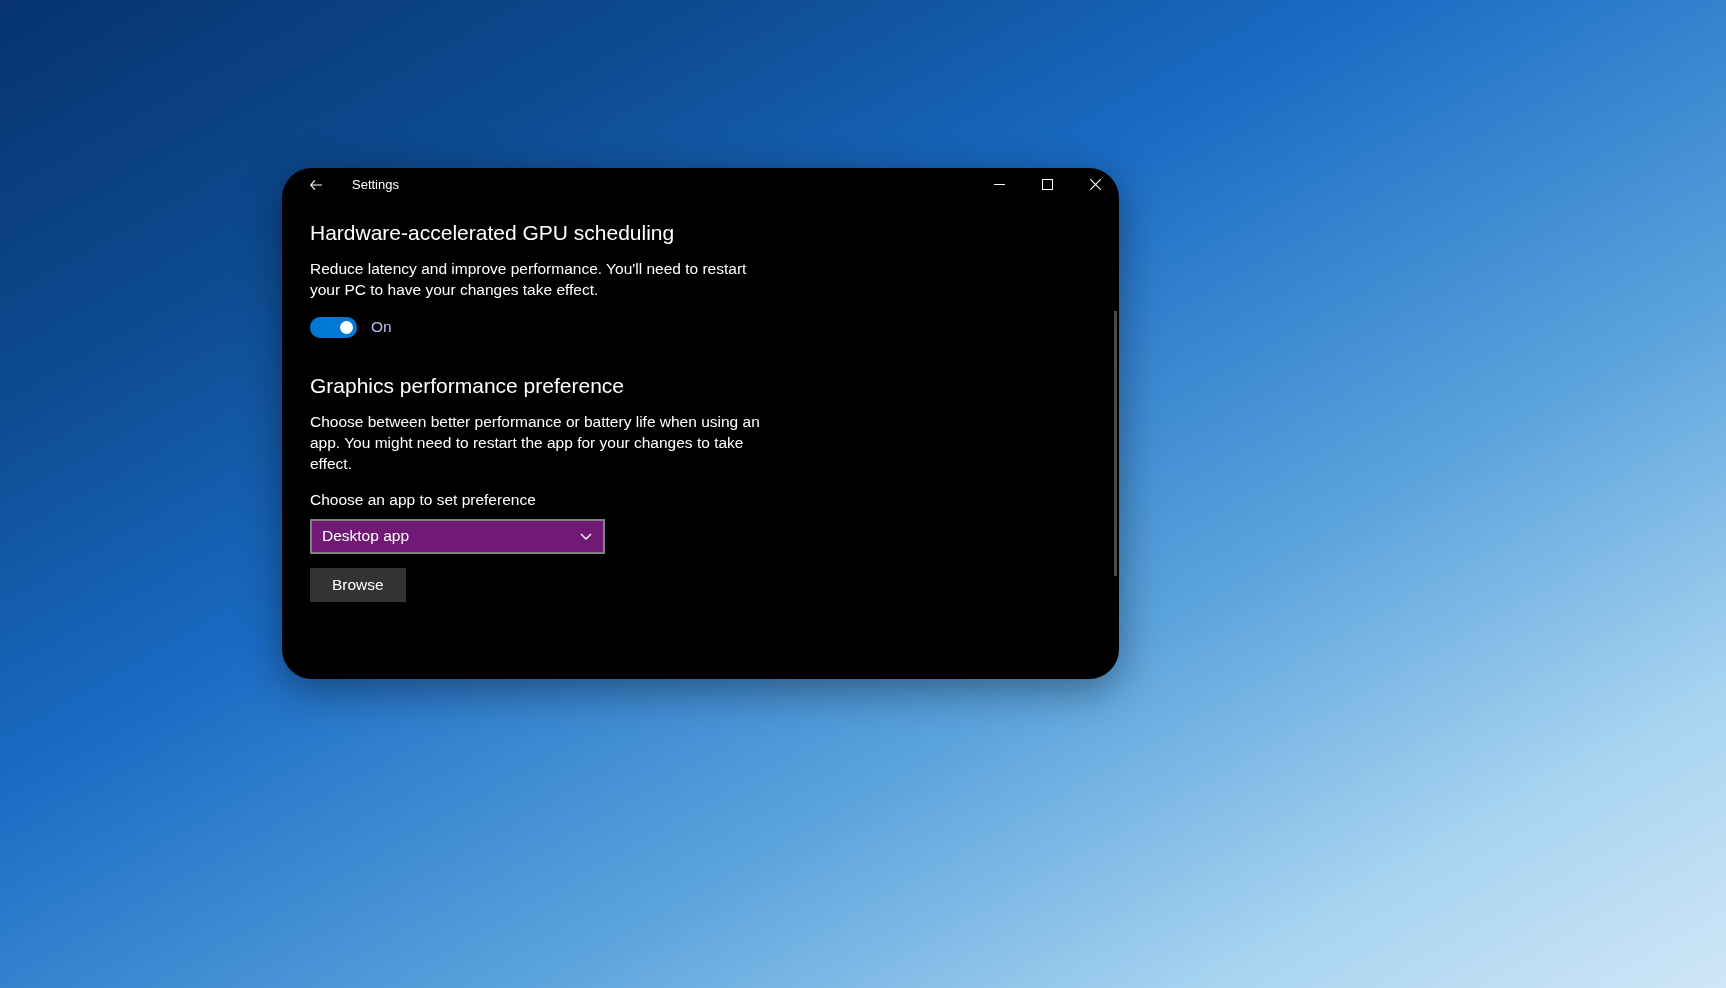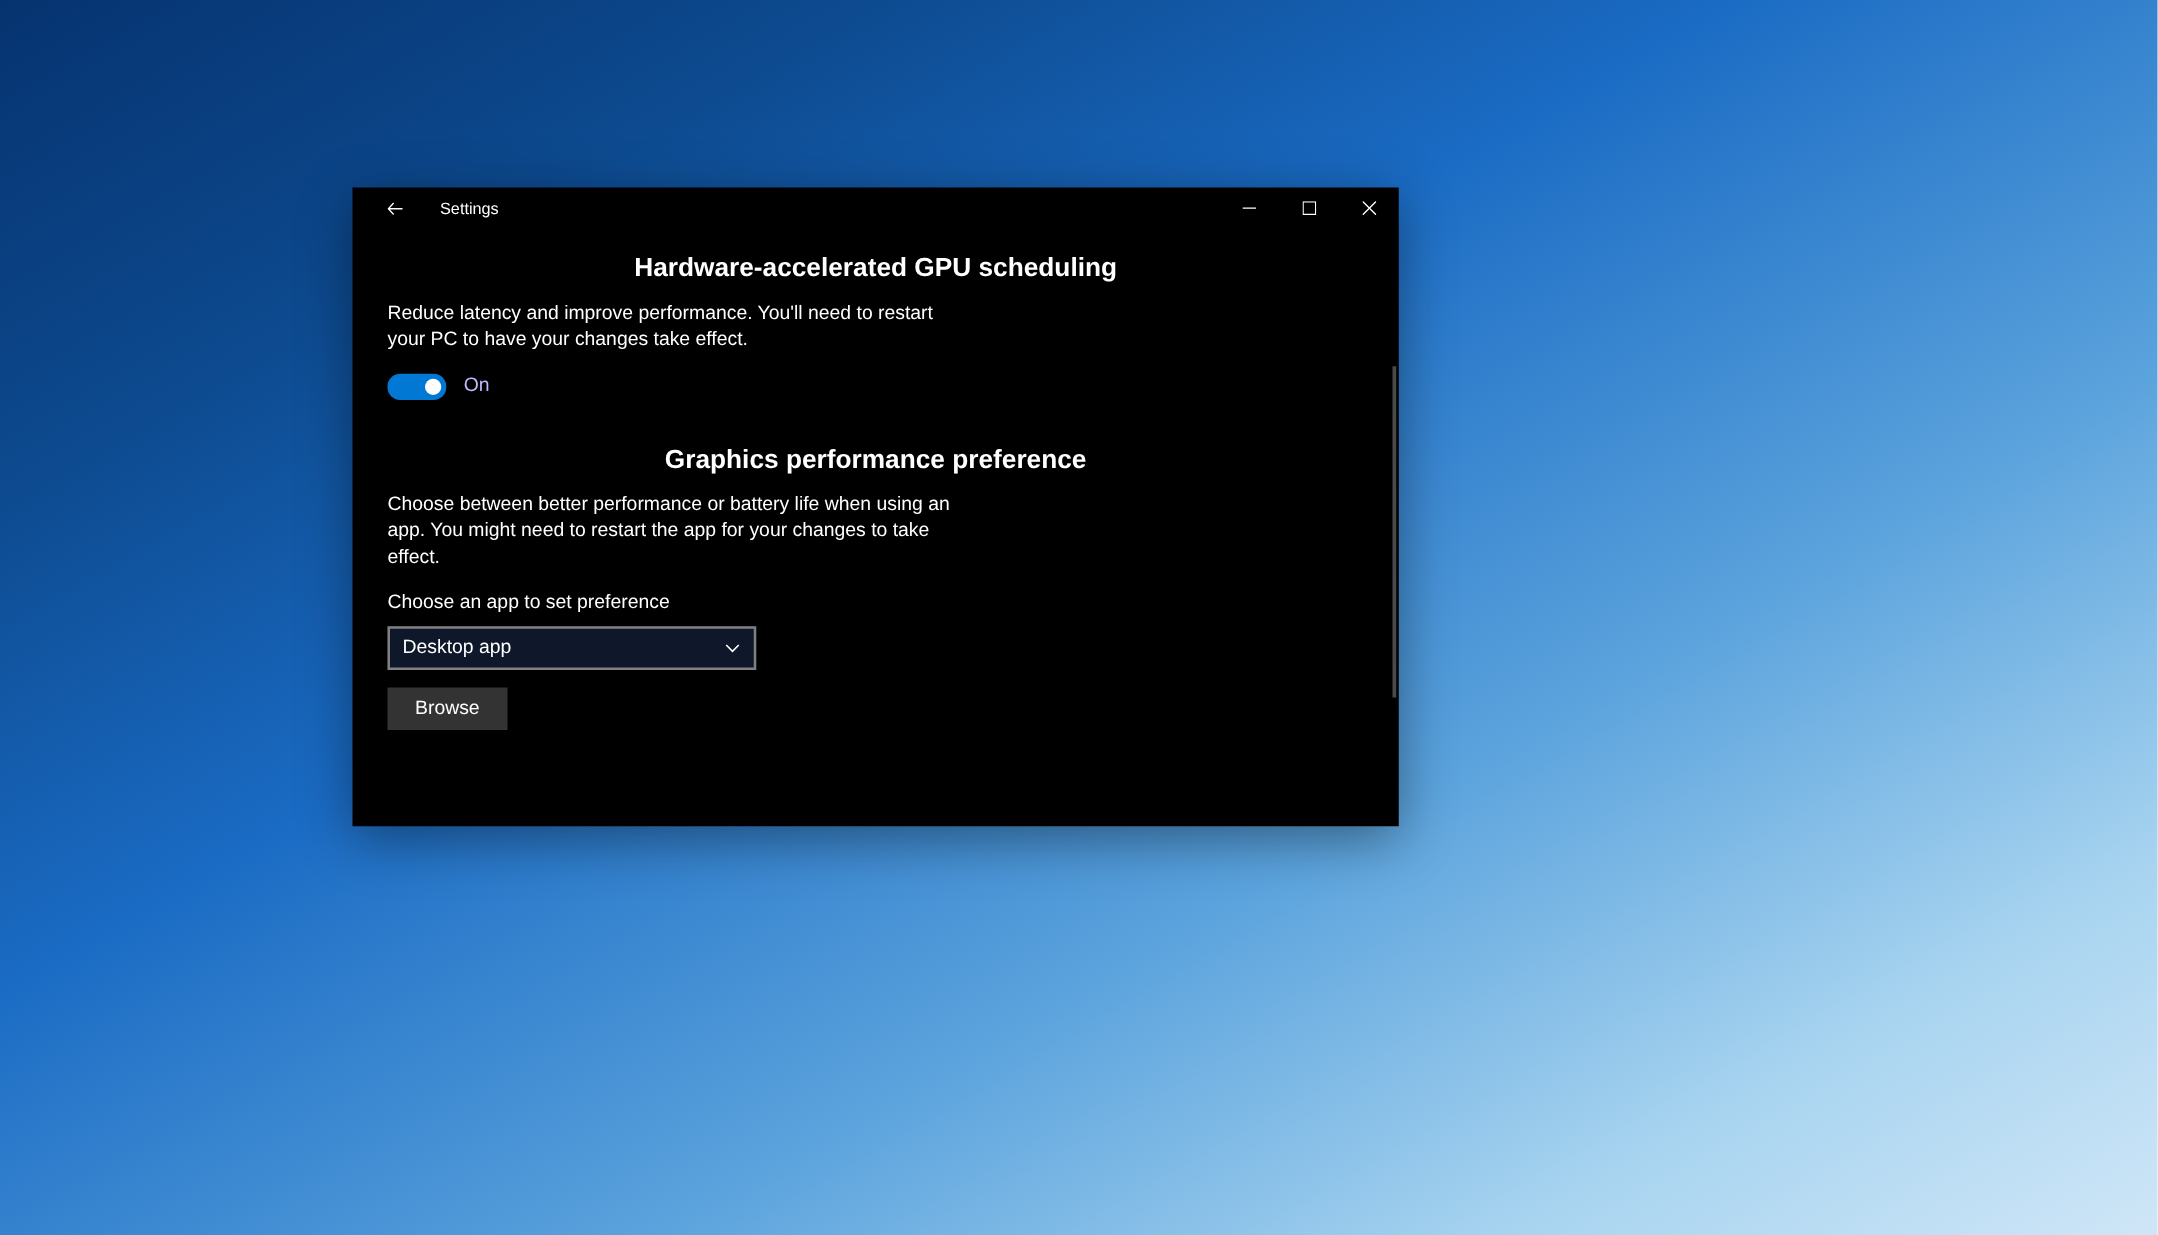--- a/index.html
+++ b/index.html
@@ -12,28 +12,29 @@
       height: 988px;
       background: linear-gradient(135deg, #0a3d7a 0%, #1a5fb4 15%, #4a90d9 35%, #87c0f0 60%, #b8dcf5 80%, #e0eff9 100%);
       background: linear-gradient(to bottom right, #063370 0%, #0d4a8f 20%, #1a6bc4 40%, #5ba3dd 65%, #a8d4f0 85%, #cfe6f7 100%);
       font-family: "Segoe UI", -apple-system, BlinkMacSystemFont, sans-serif;
       overflow: hidden;
       position: relative;
     }
     .window {
       position: absolute;
       left: 282px;
-      top: 150px;
+      top: 168px;
       width: 837px;
       height: 511px;
       background: #000000;
       color: #ffffff;
       box-shadow: 0 10px 40px rgba(0,0,0,0.4);
       display: flex;
       flex-direction: column;
+      border-radius: 30px;
     }
     .titlebar {
       height: 33px;
       display: flex;
       align-items: center;
       padding-left: 14px;
     }
     .back-button {
       width: 40px;
       height: 33px;
@@ -82,24 +83,23 @@
       cursor: pointer;
     }
     .page-title {
       font-size: 30px;
       font-weight: 400;
       color: #ffffff;
       letter-spacing: 0.2px;
     }
     .section-heading {
       font-size: 21px;
-      font-weight: 700;
+      font-weight: 400;
       color: #ffffff;
       margin-bottom: 14px;
-      text-align: center;
     }
     .section-desc {
       font-size: 15.5px;
       color: #ffffff;
       font-weight: 400;
       line-height: 1.35;
       max-width: 460px;
       margin-bottom: 16px;
     }
     .toggle-row {
@@ -130,21 +130,21 @@
       margin-left: 14px;
     }
     .field-label {
       font-size: 15.5px;
       color: #ffffff;
       margin-bottom: 10px;
     }
     .dropdown {
       width: 295px;
       height: 35px;
-      background: #0f172a;
+      background: #701a75;
       border: 2px solid #808080;
       display: flex;
       align-items: center;
       justify-content: space-between;
       padding: 0 10px;
       cursor: pointer;
       margin-bottom: 14px;
     }
     .dropdown-value {
       font-size: 15.5px;

